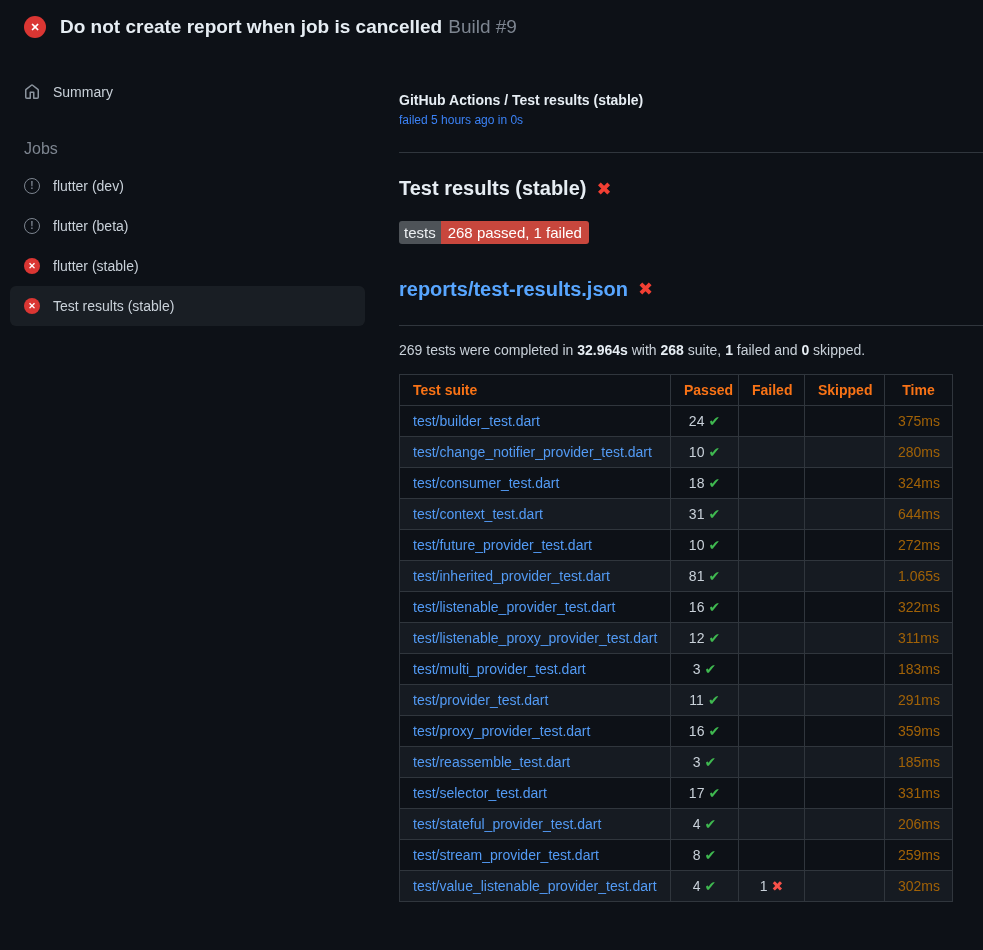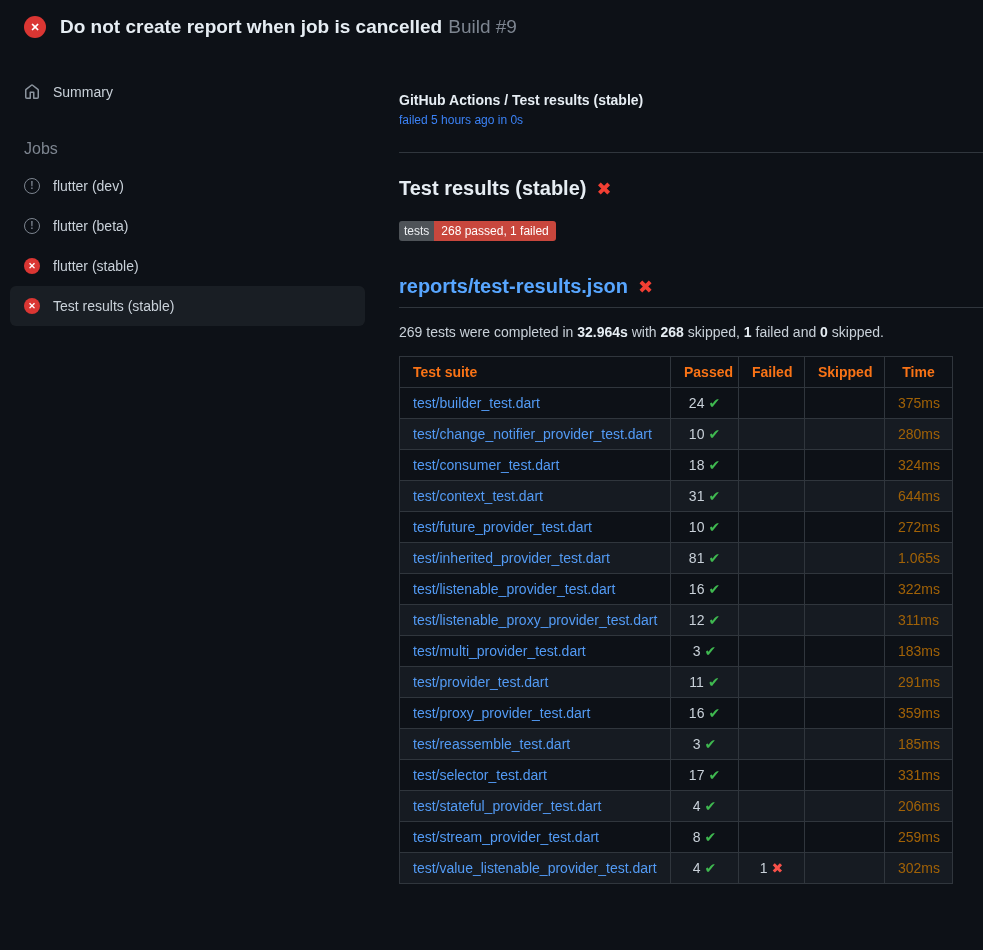--- a/index.html
+++ b/index.html
@@ -42,28 +42,28 @@
   .breadcrumb { font-weight: 700; color: #e6edf3; font-size: 14px; }
   .status-line { color: #3b82f6; font-size: 12px; margin-top: 5px; }
   hr.divider { border: none; border-top: 1px solid #30363d; margin: 25px 0 0; }
 
   .section-title {
     display: flex; align-items: center; gap: 10px;
     font-size: 20px; font-weight: 700; color: #e6edf3; margin-top: 24px;
   }
   .cross-mark { color: #f23f33; font-size: 18px; font-weight: 400; }
 
-  .badge { display: inline-flex; margin-top: 21px; font-size: 12px; border-radius: 3px; overflow: hidden; line-height: 1; }
+  .badge { display: inline-flex; margin-top: 21px; font-size: 15px; border-radius: 3px; overflow: hidden; line-height: 1; }
   .badge-label { background: #4e5358; color: #eceff2; padding: 4px 5px; }
   .badge-value { background: #c8473d; color: #fff; padding: 4px 7px; }
 
   .report-title {
-    display: flex; align-items: center; gap: 10px;
+    display: flex; gap: 10px;
     font-size: 20px; font-weight: 700; margin-top: 34px;
-    padding-bottom: 9px; border-bottom: 1px solid #30363d;
+    padding-bottom: 24px; border-bottom: 1px solid #30363d;
   }
   .report-title a { color: #58a6ff; text-decoration: none; }
 
   .summary-text { margin-top: 16px; color: #c9d1d9; }
   .summary-text strong { color: #e6edf3; }
 
   
   table.results { border-collapse: collapse; table-layout: fixed; width: 553px; margin-top: 16px; font-size: 14px; }
   .results th, .results td { border: 1px solid #30363d; padding: 7px 13px; overflow: hidden; }
   .results th { font-weight: 700; color: #f97316; text-align: left; }
@@ -130,21 +130,21 @@
     <div class="badge">
       <span class="badge-label">tests</span>
       <span class="badge-value">268 passed, 1 failed</span>
     </div>
 
     <h2 class="report-title">
       <a href="#">reports/test-results.json</a>
       <span class="cross-mark">✖</span>
     </h2>
 
-    <p class="summary-text"><span>269 tests were completed in </span><strong>32.964s</strong><span> with </span><strong>268</strong><span> skipped, </span><strong>1</strong><span> failed and </span><strong>0</strong><span> skipped.</span></p>
+    <p class="summary-text"><span>269 tests were completed in </span><strong>32.964s</strong><span> with </span><strong>268</strong><span> suite, </span><strong>1</strong><span> failed and </span><strong>0</strong><span> skipped.</span></p>
 
     <table class="results">
       <colgroup>
         <col style="width:271px">
           <col style="width:68px">
           <col style="width:66px">
           <col style="width:80px">
           <col style="width:68px">
       </colgroup>
       <thead>

